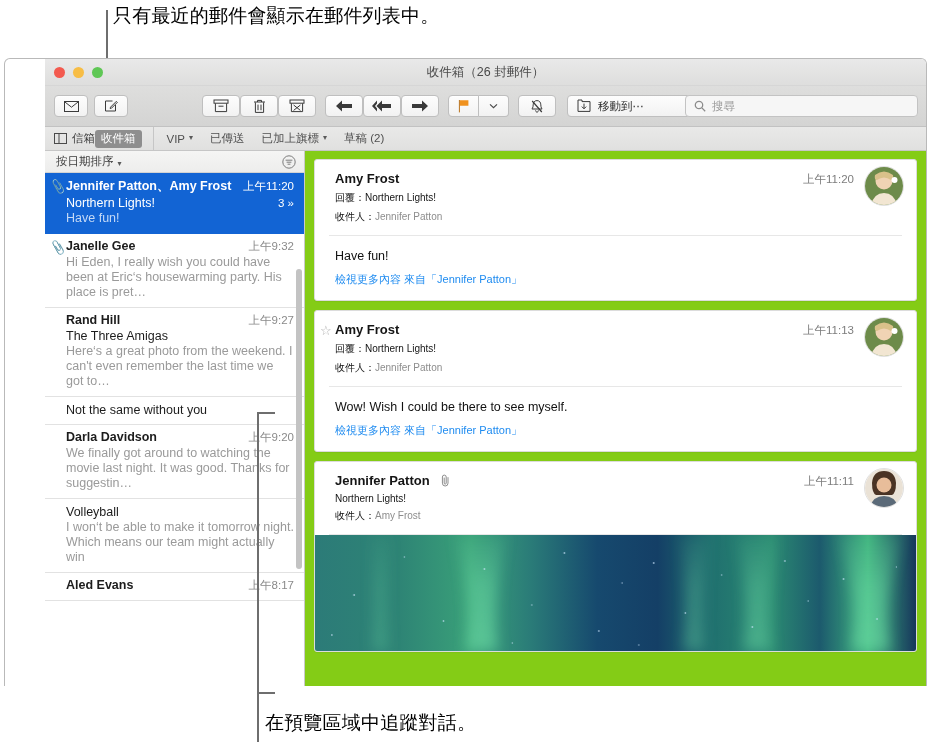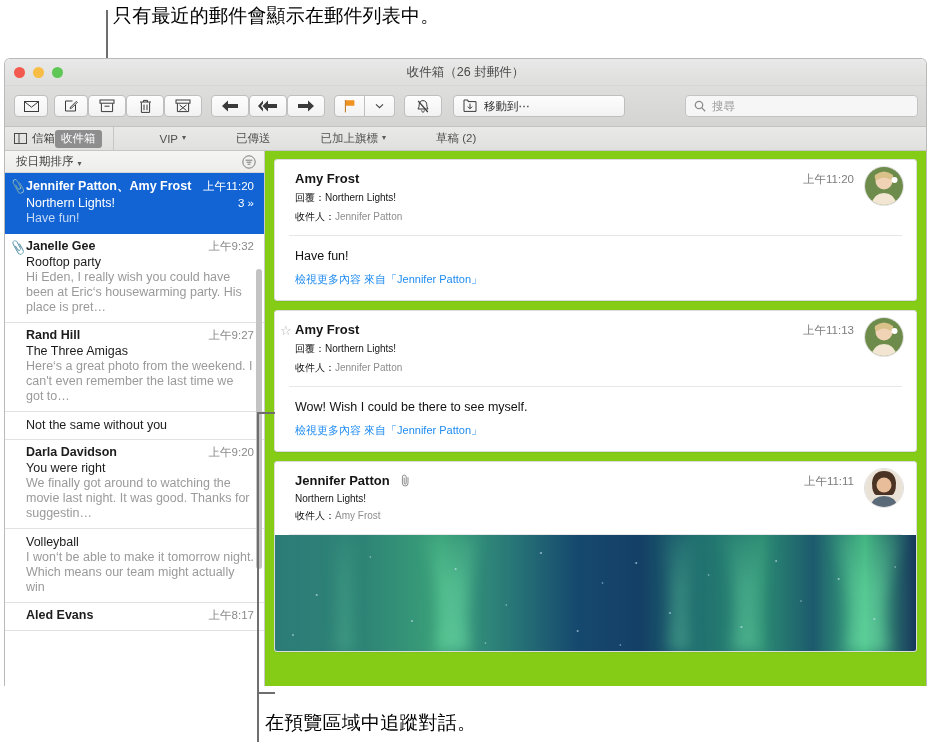--- a/index.html
+++ b/index.html
@@ -36,20 +36,21 @@
   .window {
     position: absolute;
     left: 4px; top: 58px;
     width: 923px; height: 628px;
     border-radius: 6px 6px 0 0;
     overflow: hidden;
     border: 1px solid #b9b9b9;
     border-bottom: none;
     box-sizing: border-box;
     background: #fff;
+    padding-left: 40px;
   }
 
   
   .titlebar {
     height: 26px;
     background: linear-gradient(to bottom, #e9e9e9, #dededd);
     position: relative;
     border-bottom: 1px solid #d6d6d6;
   }
   .traffic { position: absolute; left: 9px; top: 8px; display: flex; gap: 8px; }
@@ -77,21 +78,21 @@
     height: 22px; min-width: 30px;
     display: flex; align-items: center; justify-content: center;
     box-shadow: 0 1px 0 rgba(255,255,255,0.7) inset;
     box-sizing: border-box;
   }
   .tb-group { display: flex; }
   .tb-group .tb-btn { border-radius: 0; border-left-width: 0; }
   .tb-group .tb-btn:first-child { border-radius: 4px 0 0 4px; border-left-width: 1px; }
   .tb-group .tb-btn:last-child { border-radius: 0 4px 4px 0; }
   .tb-left { display:flex; gap:6px; margin-left: 9px; }
-  .tb-mid { display:flex; gap:0; align-items:center; }
+  .tb-mid { display:flex; gap:0; margin-left: 74px; align-items:center; }
   .tb-moveto {
     margin-left: 11px;
     width: 172px; height: 22px;
     background: linear-gradient(to bottom,#fdfdfd,#f2f2f2);
     border:1px solid #bfbfbf; border-radius:4px;
     display:flex; align-items:center; gap:7px; padding-left:9px;
     box-sizing:border-box;
     font-size: 11.5px; color:#2b2b2b;
   }
   .tb-search {
@@ -112,21 +113,21 @@
     font-size: 11.5px; color:#3a3a3a;
     position: relative;
   }
   .fav-mailbox { display:flex; align-items:center; gap:5px; margin-left: 9px; }
   .fav-pill {
     background:#8e8e8e; color:#fff; border-radius:3px;
     padding: 1px 6px 2px; font-size:11.5px;
   }
   .fav-sep { width:1px; height:23px; background:#c6c6c6; margin-left:11px; }
   .fav-items { display:flex; align-items:center; gap:17px; margin-left: 13px; color:#505050; }
-  .fav-item { display:flex; align-items:center; gap:4px;margin-left:33px; }
+  .fav-item { display:flex; align-items:center; gap:4px; }
   .chev { font-size: 8px; color:#5a5a5a; position:relative; top:-1px; }
 
   
   .body { display:flex; height: 538px; background:#fff; }
 
   
   .msglist {
     width: 259px; flex: 0 0 259px;
     border-right: 1px solid #c9c9c9;
     display:flex; flex-direction:column;
@@ -368,23 +369,20 @@
             </div>
             <div class="row-snip">Have fun!</div>
           </div>
 
           <div class="row">
             <span class="clip">📎</span>
             <div class="row-head">
               <span class="row-from">Janelle Gee</span>
               <span class="row-time">上午9:32</span>
             </div>
-            <div class="row-sub">
-                <span>Rooftop party</span>
-              </div>
             <div class="row-snip">Hi Eden, I really wish you could have been at Eric‘s housewarming party. His place is pret…</div>
           </div>
 
           <div class="row">
             <div class="row-head">
               <span class="row-from">Rand Hill</span>
               <span class="row-time">上午9:27</span>
             </div>
             <div class="row-sub">
                 <span>The Three Amigas</span>
@@ -396,23 +394,20 @@
             <div class="row-sub">
                 <span>Not the same without you</span>
               </div>
           </div>
 
           <div class="row">
             <div class="row-head">
               <span class="row-from">Darla Davidson</span>
               <span class="row-time">上午9:20</span>
             </div>
-            <div class="row-sub">
-                <span>You were right</span>
-              </div>
             <div class="row-snip">We finally got around to watching the movie last night. It was good. Thanks for suggestin…</div>
           </div>
 
           <div class="row">
             <div class="row-sub">
                 <span>Volleyball</span>
               </div>
             <div class="row-snip">I won‘t be able to make it tomorrow night. Which means our team might actually win</div>
           </div>
 

